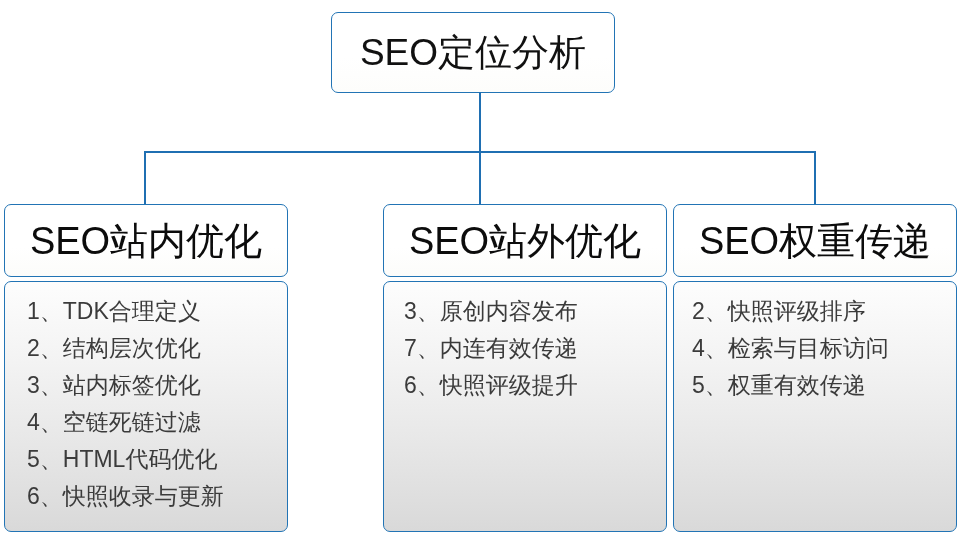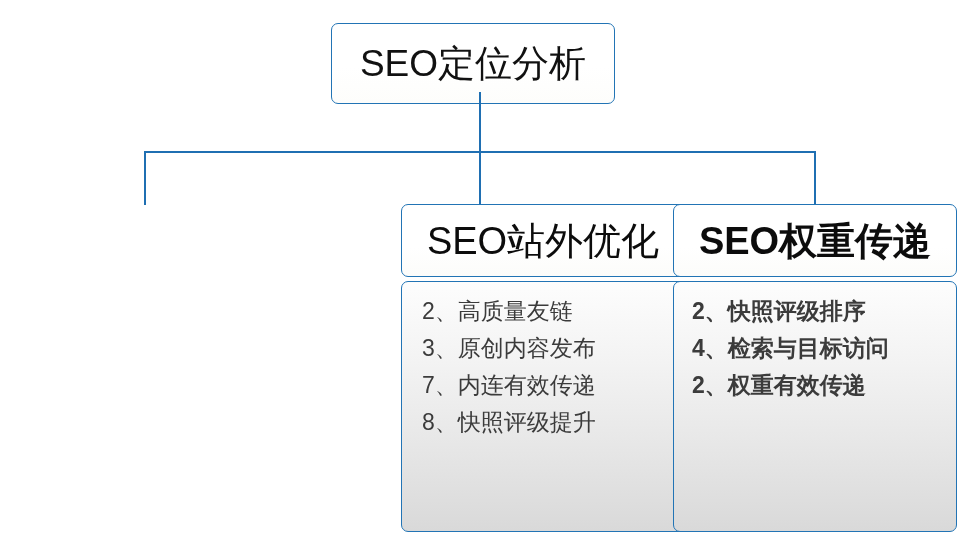--- a/index.html
+++ b/index.html
@@ -16,21 +16,21 @@
   .canvas {
     position: relative;
     width: 960px;
     height: 550px;
   }
 
   
   .root-box {
     position: absolute;
     left: 331px;
-    top: 23px;
+    top: 12px;
     width: 284px;
     height: 81px;
     box-sizing: border-box;
     border: 1.6px solid #2274b5;
     border-radius: 7px;
     background: linear-gradient(to bottom, #ffffff 0%, #ffffff 55%, #fdfdfb 100%);
     display: flex;
     align-items: center;
     justify-content: center;
   }
@@ -53,22 +53,22 @@
   .conn-v-mid   { left: 479px; top: 151px; width: 1.7px; height: 54px; }
   .conn-v-right { left: 814px; top: 151px; width: 1.7px; height: 54px; }
 
   
   .column {
     position: absolute;
     top: 204px;
     width: 284px;
   }
   .col-1 { left: 4px; }
-  .col-2 { left: 357px; padding-left: 44px; }
-  .col-3 { left: 673px; font-weight: bold; }
+  .col-2 { left: 339px; padding-left: 44px; }
+  .col-3 { left: 673px; }
 
   .col-header {
     box-sizing: border-box;
     width: 100%;
     height: 73px;
     border: 1.6px solid #2274b5;
     border-radius: 7px;
     background: linear-gradient(to bottom, #ffffff 0%, #ffffff 60%, #fcfcfa 100%);
     display: flex;
     align-items: center;
@@ -118,41 +118,55 @@
   <div class="root-box">
     <span class="root-label">SEO定位分析</span>
   </div>
 
   <div class="conn conn-v-top"></div>
   <div class="conn conn-h-main"></div>
   <div class="conn conn-v-left"></div>
   <div class="conn conn-v-mid"></div>
   <div class="conn conn-v-right"></div>
 
+  <div class="column col-1">
+    <div class="col-header">
+      <span class="col-header-label">SEO站内优化</span>
+    </div>
+    <div class="col-body">
+      <ul class="col-list">
+        <li>1、TDK合理定义</li>
+        <li>2、结构层次优化</li>
+        <li>3、站内标签优化</li>
+        <li>4、空链死链过滤</li>
+        <li>5、HTML代码优化</li>
+        <li>6、快照收录与更新</li>
+      </ul>
+    </div>
+  </div>
 
   <div class="column col-2">
     <div class="col-header">
       <span class="col-header-label">SEO站外优化</span>
     </div>
     <div class="col-body">
       <ul class="col-list">
-        <li>2、高质量友链</li>
         <li>3、原创内容发布</li>
         <li>7、内连有效传递</li>
-        <li>8、快照评级提升</li>
+        <li>6、快照评级提升</li>
       </ul>
     </div>
   </div>
 
   <div class="column col-3">
     <div class="col-header">
       <span class="col-header-label">SEO权重传递</span>
     </div>
     <div class="col-body">
       <ul class="col-list">
         <li>2、快照评级排序</li>
         <li>4、检索与目标访问</li>
-        <li>2、权重有效传递</li>
+        <li>5、权重有效传递</li>
       </ul>
     </div>
   </div>
 
 </div>
 
 </body></html>

